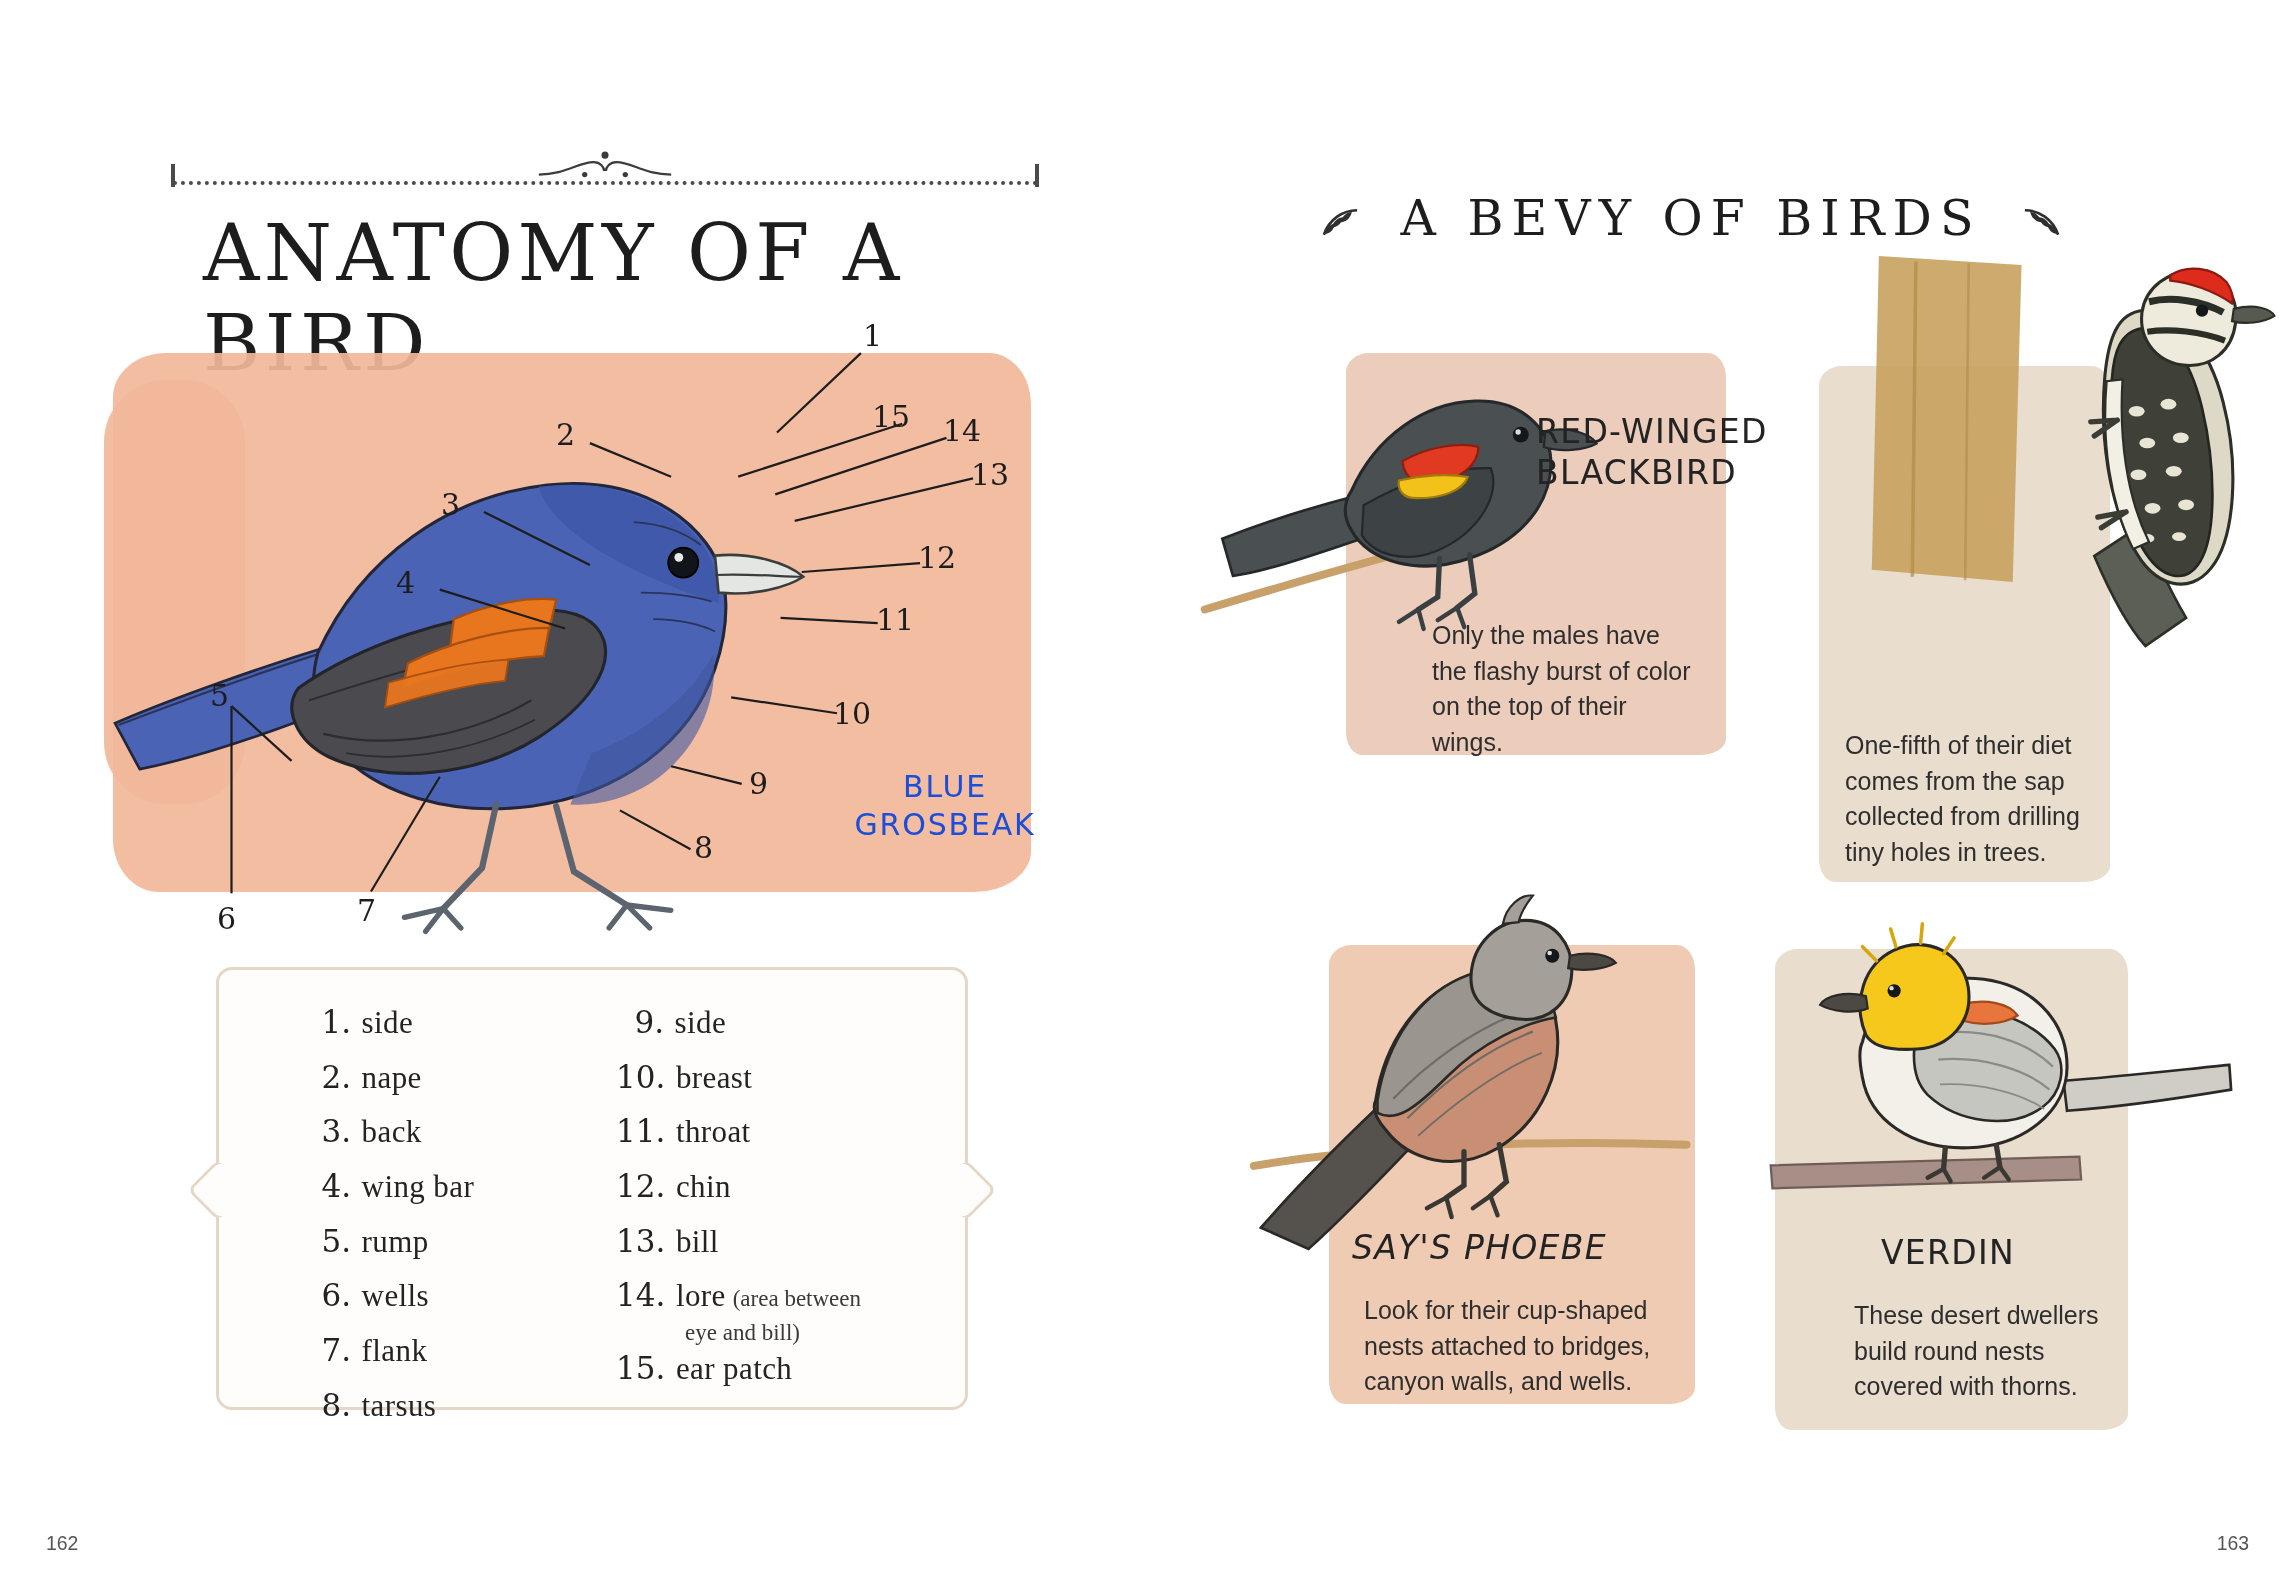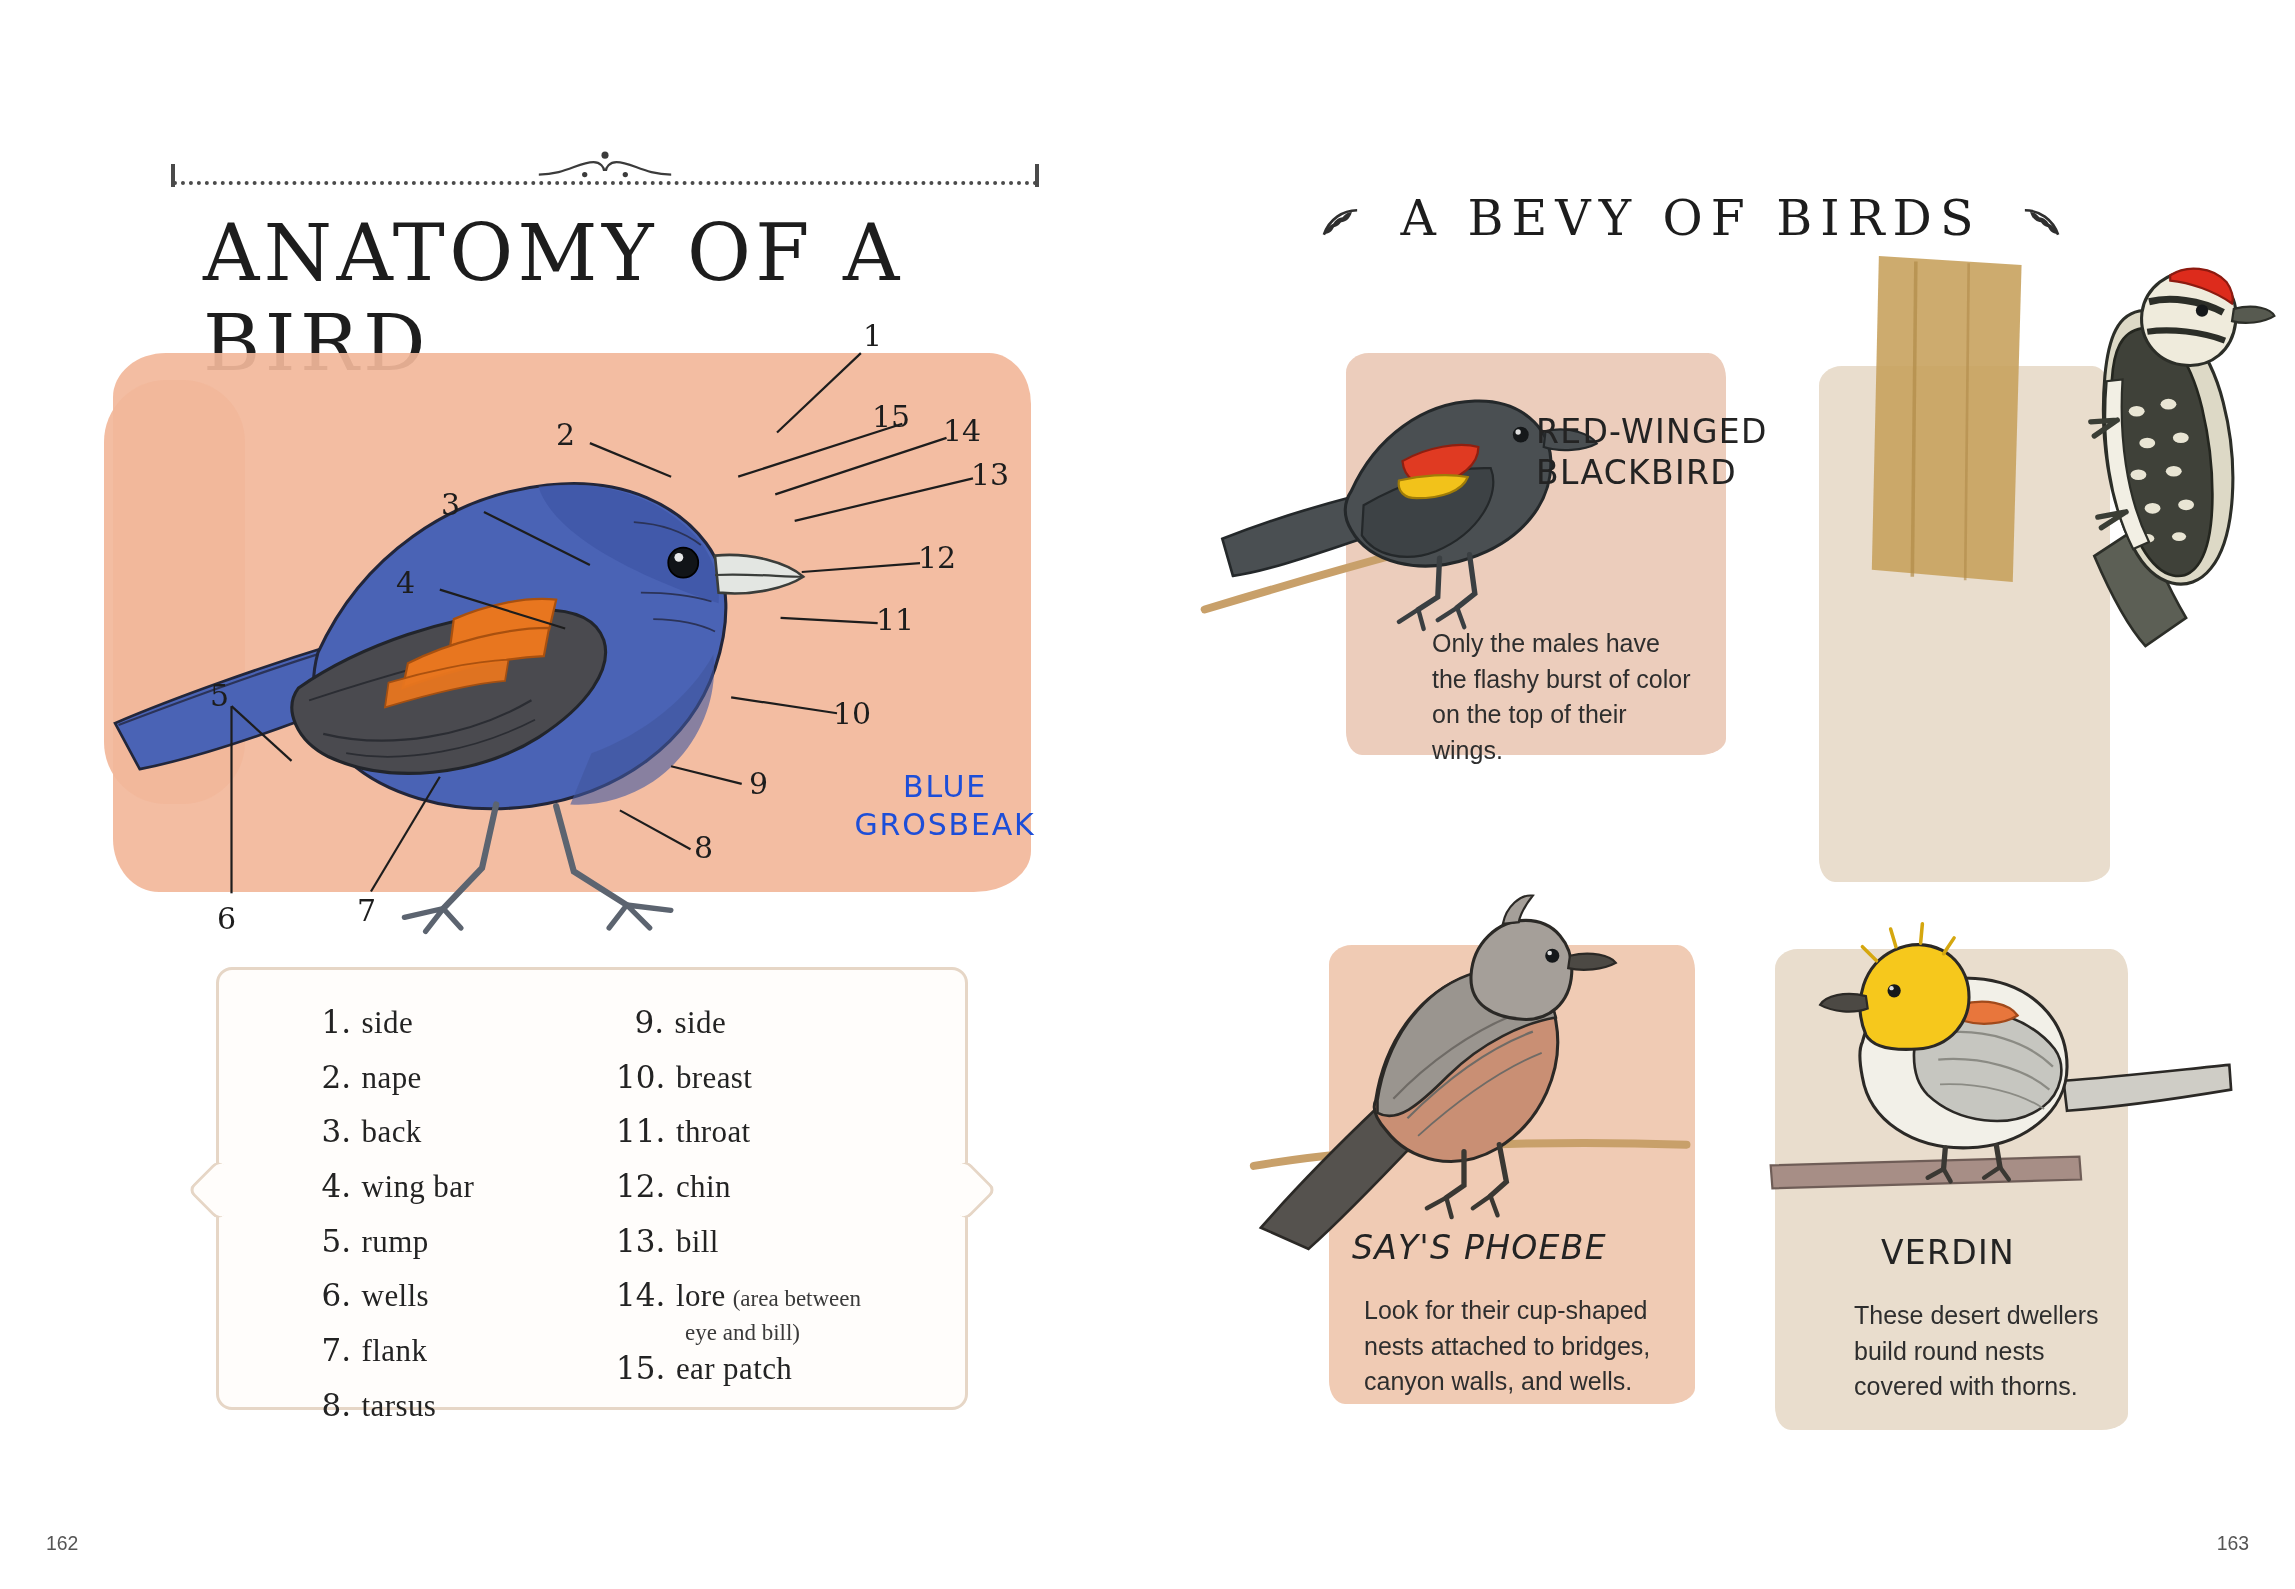--- a/index.html
+++ b/index.html
@@ -481,21 +481,21 @@
       <path d="M286 272 L 284 316 L 262 330" stroke="#3a3f42" stroke-width="6" fill="none" stroke-linecap="round"></path>
       <path d="M320 268 L 326 312 L 306 328" stroke="#3a3f42" stroke-width="6" fill="none" stroke-linecap="round"></path>
       <path d="M262 330 L 240 344 M262 330 L 268 352" stroke="#3a3f42" stroke-width="5" fill="none" stroke-linecap="round"></path>
       <path d="M306 328 L 284 342 M306 328 L 314 350" stroke="#3a3f42" stroke-width="5" fill="none" stroke-linecap="round"></path>
     </svg>
   </div>
   <div class="card-name" style="left:1536px; top:411px; width:318px;">
     <div>RED-WINGED</div>
     <div>BLACKBIRD</div>
   </div>
-  <div class="card-desc" style="left:1432px; top:618px; width:265px;margin-top:8px;">Only the males have the flashy burst of color on the top of their wings.</div>
+  <div class="card-desc" style="left:1432px; top:618px; width:265px;">Only the males have the flashy burst of color on the top of their wings.</div>
 
   <div class="swatch tan" style="left:1819px; top:366px; width:291px; height:516px;"></div>
   <div class="ill" style="left:1863px; top:247px;">
     <svg width="185" height="353" viewBox="0 0 210 400">
       <path d="M18 10 L 180 20 L 170 380 L 10 366 Z" fill="#c8a25e" opacity="0.9"></path>
       <path d="M60 16 L 56 374" stroke="#b08b49" stroke-width="4" fill="none" opacity="0.7"></path>
       <path d="M120 18 L 116 378" stroke="#b08b49" stroke-width="3" fill="none" opacity="0.6"></path>
     </svg>
   </div>
   <div class="ill" style="left:2013px; top:247px;">
@@ -535,20 +535,21 @@
       <path d="M152 96 C 178 92, 214 96, 240 106" stroke="#2c2e28" stroke-width="7" fill="none"></path>
 
       <circle cx="214" cy="72" r="7" fill="#15181a"></circle>
 
       <path d="M250 70 C 274 64, 292 70, 296 78 C 284 86, 262 88, 248 84 Z" fill="#575a50" stroke="#2c2e28" stroke-width="2.5"></path>
 
       <path d="M118 196 L 88 198 M118 196 L 92 214" stroke="#3a3d35" stroke-width="6" fill="none" stroke-linecap="round"></path>
       <path d="M128 300 L 96 306 M128 300 L 100 318" stroke="#3a3d35" stroke-width="6" fill="none" stroke-linecap="round"></path>
     </svg>
   </div>
+  <div class="card-desc" style="left:1845px; top:728px; width:265px;">One-fifth of their diet comes from the sap collected from drilling tiny holes in trees.</div>
 
   <div class="swatch peach" style="left:1329px; top:945px; width:366px; height:459px;"></div>
   <div class="ill" style="left:1245px; top:848px;">
     <svg width="468" height="415" viewBox="0 0 530 470">
 
       <path d="M10 360 C 140 338, 320 330, 500 336" stroke="#c8a06a" stroke-width="9" fill="none" stroke-linecap="round"></path>
 
       <path d="M18 430 C 60 382, 112 330, 152 292 L 196 330 C 158 370, 110 420, 72 454 Z" fill="#55524e" stroke="#2b2926" stroke-width="3"></path>
 
       <path d="M148 286 C 158 220, 196 166, 250 146 C 300 128, 344 150, 352 196

